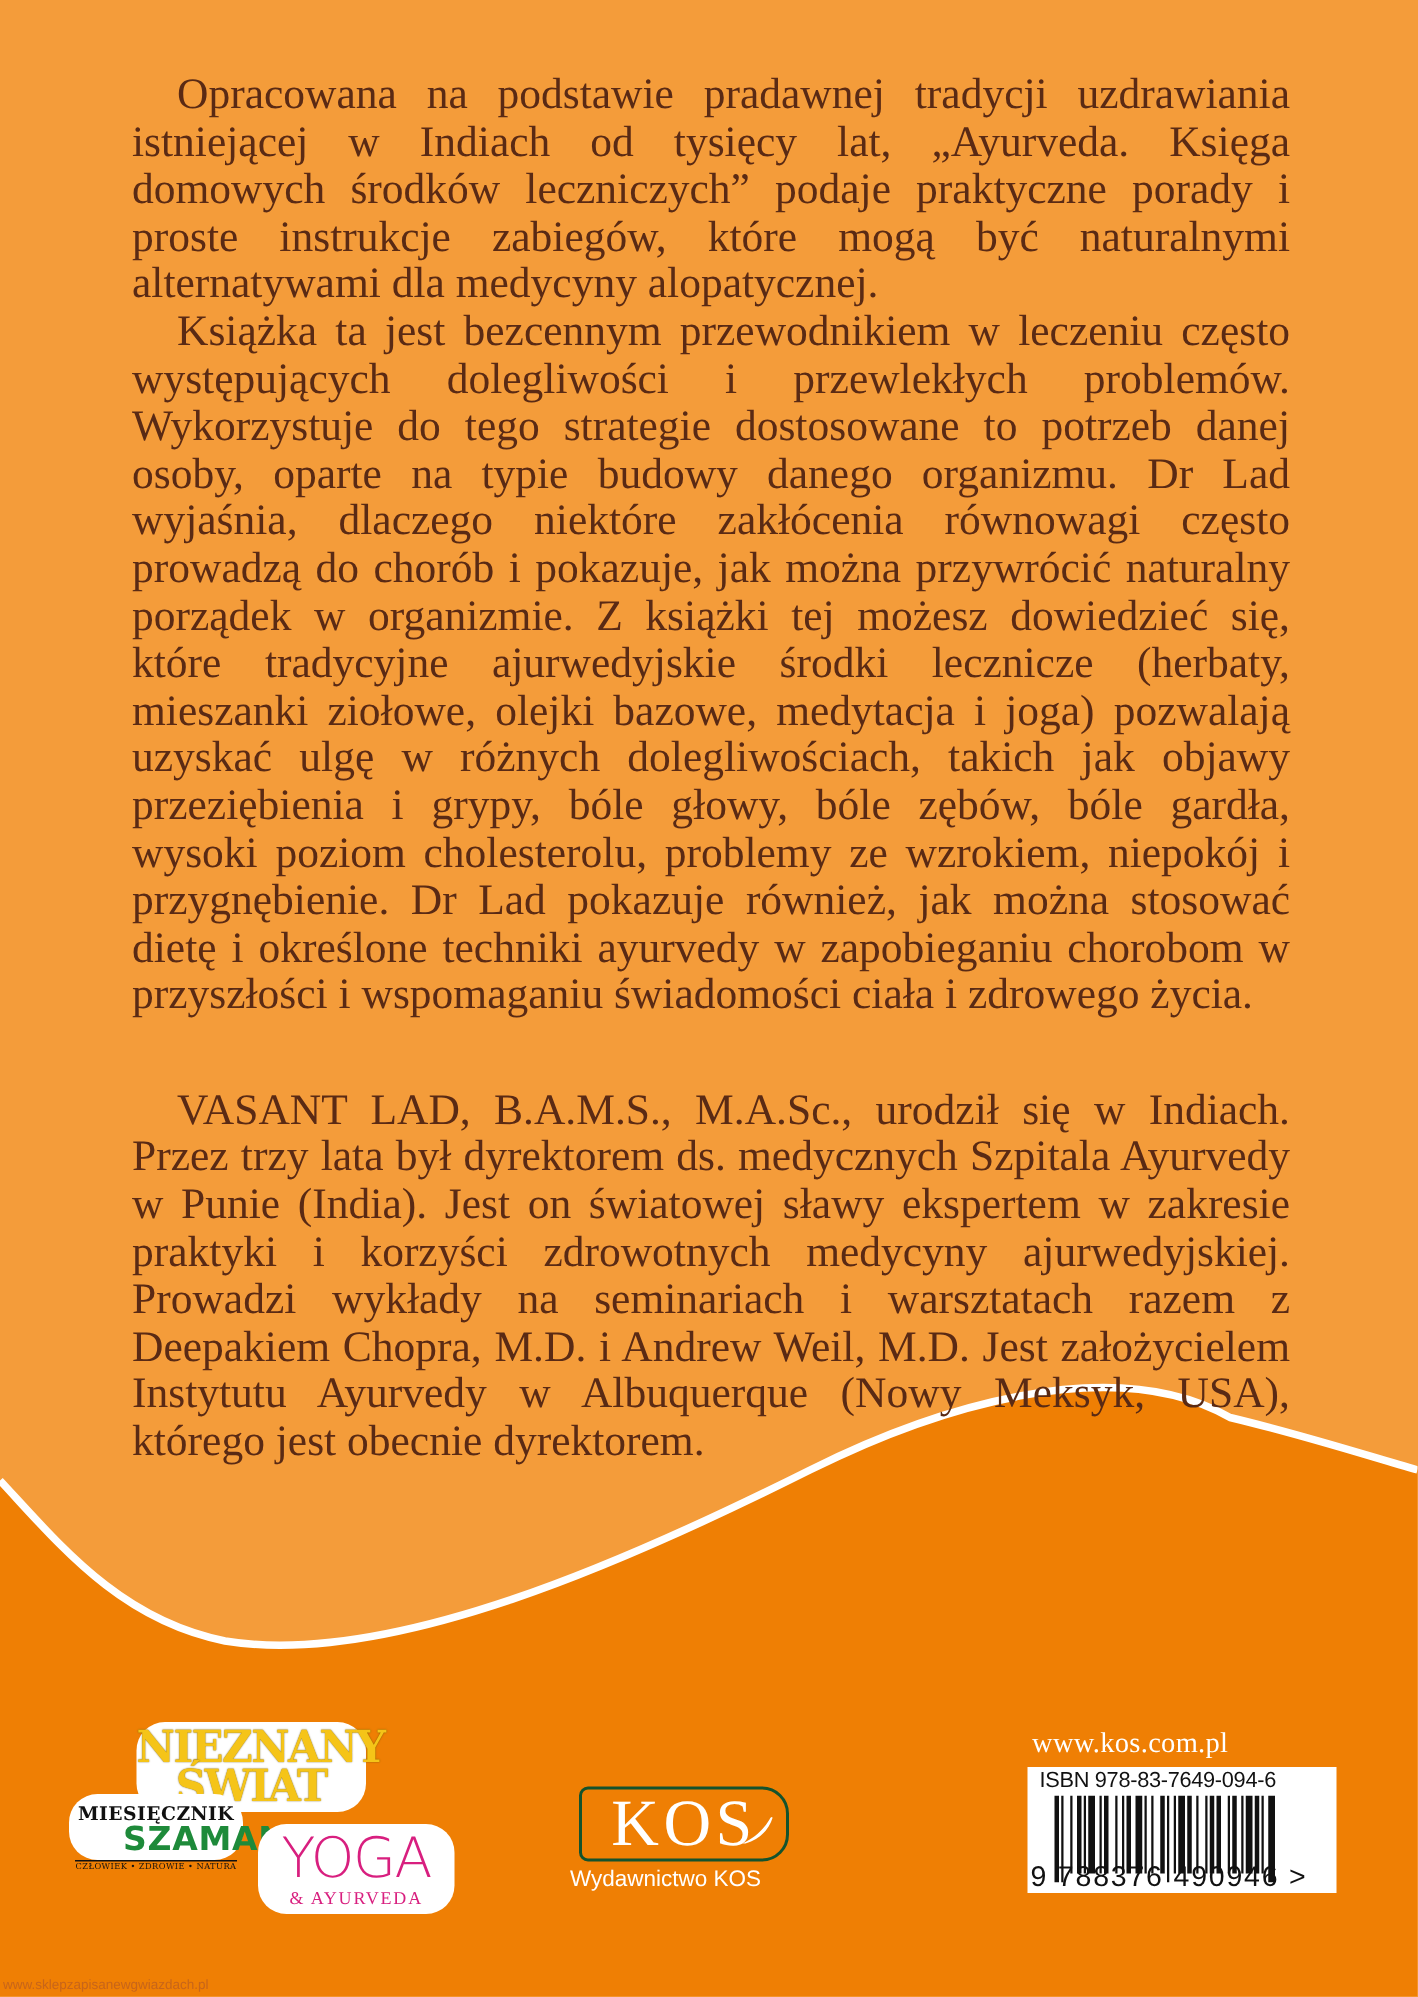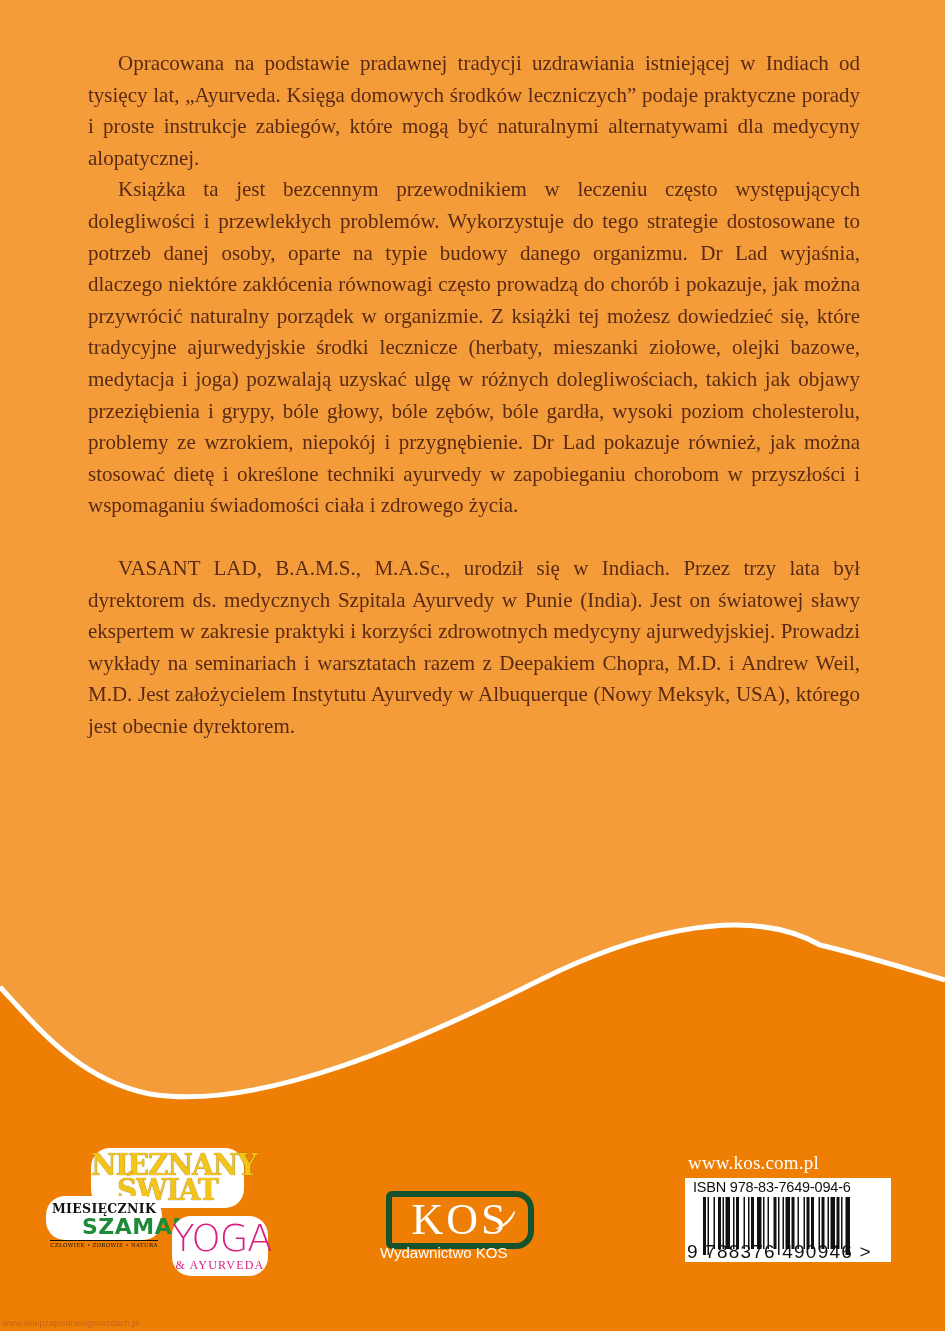--- a/index.html
+++ b/index.html
@@ -6,46 +6,46 @@
     body {
       width: 945px; height: 1331px; position: relative; overflow: hidden;
       background: #f49c3a;
       font-family: "DejaVu Serif", serif;
     }
     .wave { position: absolute; left: 0; top: 0; width: 945px; height: 1331px; }
     .text-area {
       position: absolute; left: 88px; top: 48px; width: 772px;
       color: #5a2a14;
       font-family: "Liberation Serif", serif;
-      font-size: 21px; line-height: 31.6px;
+      font-size: 29px; line-height: 31.6px;
       text-align: justify;
     }
     .text-area p { margin: 0; text-indent: 30px; }
-    .text-area p.author { margin-top: 31px; }
+    .text-area p.author { margin-top: 45px; }
     .patronat-label {
       position: absolute; left: 96px; top: 1115px;
       color: #4a2410; font-family: "Liberation Serif", serif; font-size: 17px; margin-top: 40px;
     }
     .logo { position: absolute; background: #fff; border-radius: 19px; }
     .logo-ns { left: 91px; top: 1148px; width: 153px; height: 60px; text-align: center; }
     .logo-ns .l1, .logo-ns .l2 {
       font-family: "DejaVu Serif", serif; font-weight: bold; color: #f5c418;
       font-size: 28px; line-height: 26px; letter-spacing: -1px;
       text-shadow: 0 0 1px #6b5200;
       transform: scaleY(1.05);
     }
     .logo-ns .l1 { padding-top: 4px; }
     .logo-szaman { left: 46px; top: 1196px; width: 116px; height: 44px; text-align: center; }
     .logo-szaman .s1 { font-family: "DejaVu Serif", serif; font-weight: bold; font-size: 12.5px; color: #111; padding-top: 5px; letter-spacing: 0.3px; }
     .logo-szaman .s2 { font-family: "DejaVu Sans", sans-serif; font-weight: bold; font-size: 22px; color: #1e8a3a; line-height: 22px; letter-spacing: 0.5px; margin-left: 36px; }
     .logo-szaman .s3 { font-family: "DejaVu Serif", serif; font-size: 5.5px; color: #111; border-top: 1px solid #111; margin: 2px 4px 0; padding-top: 1px; letter-spacing: 0.3px; }
-    .logo-yoga { left: 172px; top: 1216px; width: 96px; height: 60px; text-align: center; }
+    .logo-yoga { left: 172px; top: 1216px; width: 131px; height: 60px; text-align: center; }
     .logo-yoga .y1 { font-family: "DejaVu Sans", sans-serif; font-weight: 200; font-size: 37px; color: #d81f7f; line-height: 38px; padding-top: 4px; letter-spacing: -1px; }
     .logo-yoga .y2 { font-family: Liberation Serif, serif; font-size: 12px; color: #d81f7f; letter-spacing: 1.2px; }
-    .kos-logo { position: absolute; left: 386px; top: 1191px; width: 136px; height: 46px; border: 6px solid #14532d; border-radius: 6px 18px 18px 6px; }
+    .kos-logo { position: absolute; left: 386px; top: 1191px; width: 136px; height: 46px; border: 2px solid #14532d; border-radius: 6px 18px 18px 6px; }
     .kos-logo .kos-text {
       position: absolute; left: 0; right: 0; top: -2px; text-align: center;
       font-family: "Liberation Serif", serif; color: #fff; font-size: 44px; line-height: 50px; letter-spacing: 3px;
     }
     .kos-feather { position: absolute; left: 493px; top: 1209px; }
     .kos-publisher { position: absolute; left: 380px; top: 1244px; width: 160px; text-align: left; color: #fff; font-family: "Liberation Sans", sans-serif; font-size: 15px; }
     .website { position: absolute; left: 688px; top: 1152px; color: #fff; font-family: "Liberation Serif", serif; font-size: 19px; font-style: normal; letter-spacing: 0.2px; }
     .barcode-box { position: absolute; left: 685px; top: 1178px; width: 206px; height: 84px; background: #fff; }
     .isbn-text { position: absolute; left: 8px; top: 1px; font-family: "Liberation Sans", sans-serif; font-size: 14.5px; color: #111; letter-spacing: -0.2px; }
     .barcode-svg { position: absolute; left: 0; top: 19px; }

